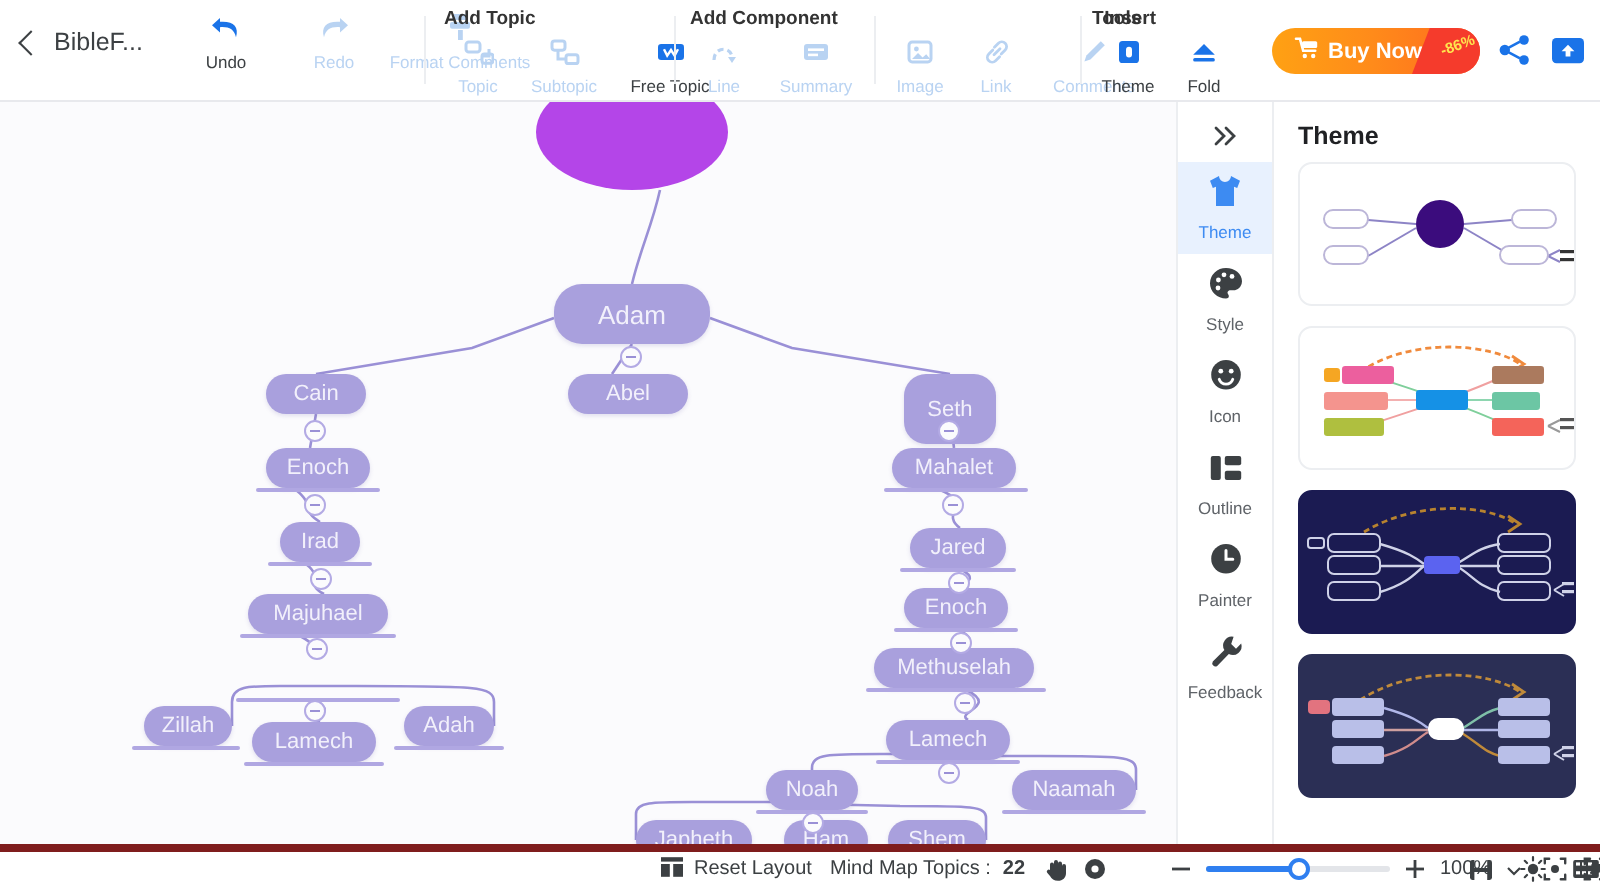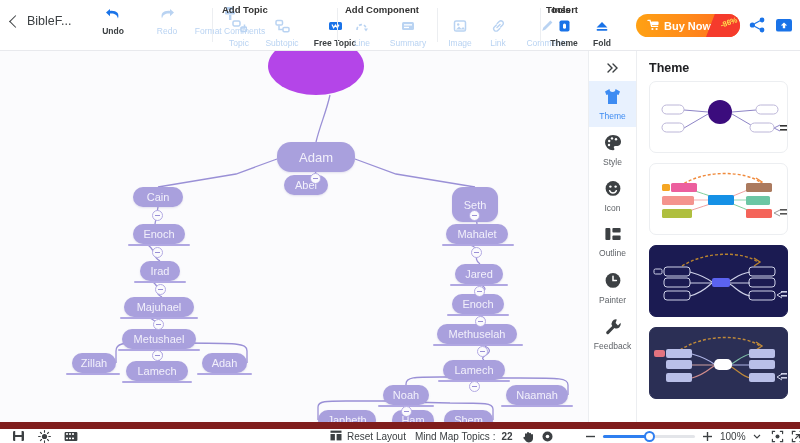--- a/index.html
+++ b/index.html
@@ -35,21 +35,21 @@
   }
   .tb-items { display: flex; }
   .tb-item {
     width: 54px; display: flex; flex-direction: column;
     align-items: center; justify-content: flex-end; cursor: pointer;
   }
   .tb-item .ico {
     height: 19px; display: flex; align-items: center; justify-content: center;
   }
   .tb-item .lbl { font-size: 8.5px; margin-top: 3px; color: #b9d3f2; }
-  .tb-item.on .lbl { color: #3c4043; font-weight: bold; }
+  .tb-item.on .lbl { color: #3c4043; font-weight: normal; }
   .tb-sep {
     position: absolute; top: 8px; width: 1px; height: 34px; background: #eceef1;
   }
 
   
   .buynow {
     position: absolute; top: 14px; left: 636px;
     width: 104px; height: 23px; border-radius: 12px;
     background: linear-gradient(90deg,#ffa113 0%,#ff8b1a 48%,#ff6a1f 100%);
     display: flex; align-items: center; gap: 4px; padding-left: 11px;
@@ -127,22 +127,22 @@
     margin: 0 12px 10px 12px; height: 72px; border-radius: 7px;
     border: 1px solid #eceef1; background: #fff; cursor: pointer;
     position: relative; overflow: hidden;
   }
   .theme-card.dark { background: #1b1b52; border-color: #1b1b52; }
   .theme-card.dark2 { background: #2b2f55; border-color: #2b2f55; }
 
   
   .status {
     position: absolute; top: 422px; left: 0; width: 800px; height: 21px;
-    background: #fff; border-top: 7px solid #7f1d1d;
-    display: flex; align-items: center; font-size: 10px; color: #3c4043;
+    background: #fff; border-top: 4px solid #7f1d1d;
+    display: flex; align-items: center; font-size: 10px; color: #3c4043; justify-content: flex-end;
   }
   .st-left { display: flex; align-items: center; gap: 13px; margin-left: 12px; }
   .st-mid { position: absolute; left: 330px; display: flex; align-items: center; gap: 5px; cursor: pointer; }
   .st-topics { position: absolute; left: 415px; display: flex; align-items: center; gap: 6px; }
   .st-count { font-weight: bold; }
   .slider-wrap { position: absolute; left: 585px; display: flex; align-items: center; gap: 7px; }
   .slider-track {
     width: 92px; height: 3px; background: #e3e5e9; border-radius: 2px; position: relative;
   }
   .slider-fill { position: absolute; left: 0; top: 0; height: 3px; width: 47px; background: #2f7ff0; border-radius: 2px; }
@@ -385,37 +385,34 @@
     <div class="node root-big" style="left:268px; top:-14px; width:96px; height:58px;">
       <span></span>
     </div>
 
     <div class="node lvl1" style="left:277px; top:91px; width:78px;">
       <span>Adam</span>
       </div>
     <div class="node" style="left:133px; top:136px; width:50px; height:20px;">
       <span>Cain</span>
       </div>
-    <div class="node" style="left:284px; top:124px; width:44px; height:20px;">
+    <div class="node" style="left:284px; top:136px; width:60px; height:20px;">
       <span>Abel</span>
       </div>
     <div class="node" style="left:452px; top:136px; width:46px; height:35px;">
       <span>Seth</span>
       </div>
     <div class="node" style="left:133px; top:173px; width:52px; height:20px;">
       <span>Enoch</span>
       </div>
     <div class="node" style="left:140px; top:210px; width:40px; height:20px;">
       <span>Irad</span>
       </div>
     <div class="node" style="left:124px; top:246px; width:70px; height:20px;">
       <span>Majuhael</span>
-      </div>
-    <div class="node" style="left:122px; top:278px; width:74px; height:20px;">
-      <span>Metushael</span>
       </div>
     <div class="node" style="left:72px; top:302px; width:44px; height:20px;">
       <span>Zillah</span>
       </div>
     <div class="node" style="left:126px; top:310px; width:62px; height:20px;">
       <span>Lamech</span>
       </div>
     <div class="node" style="left:202px; top:302px; width:45px; height:20px;">
       <span>Adah</span>
       </div>

